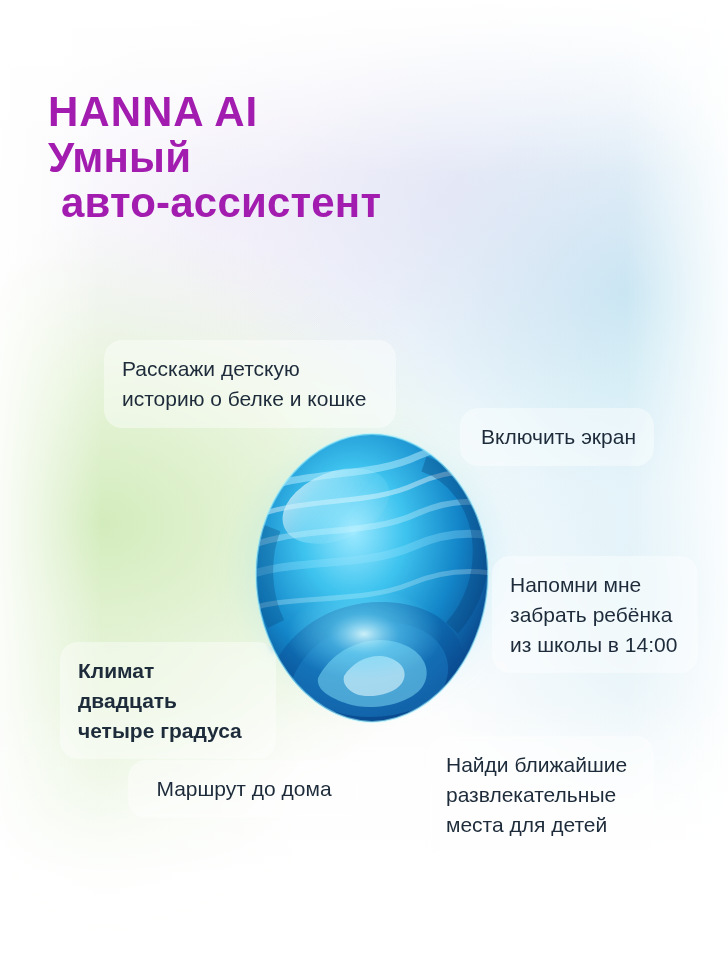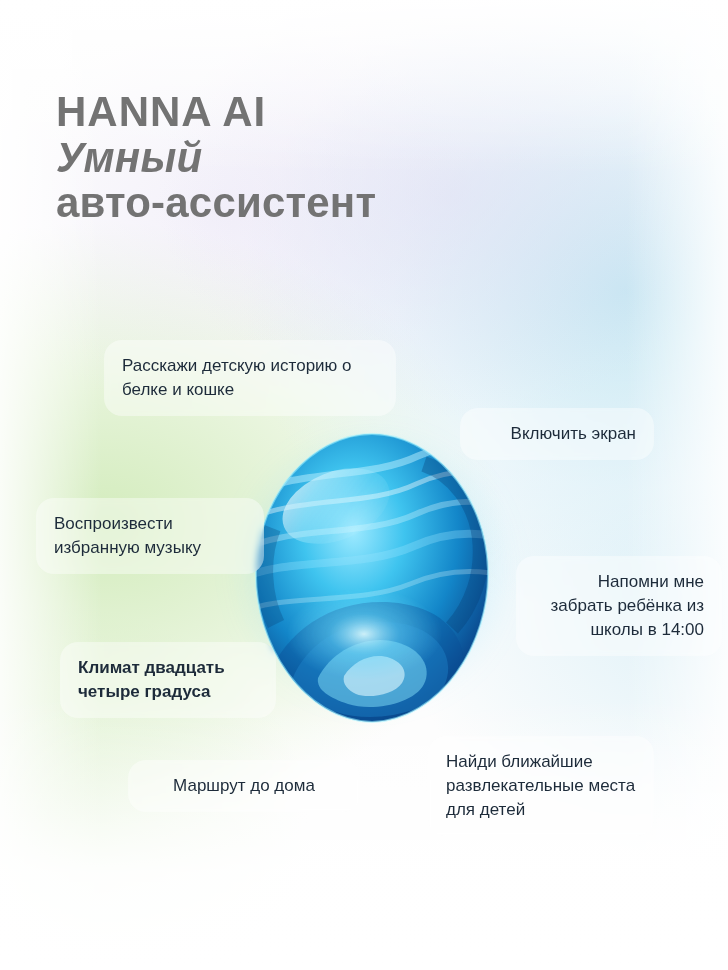--- a/index.html
+++ b/index.html
@@ -54,41 +54,41 @@
   .bg-white-left {
     background: linear-gradient(to right, rgba(255,255,255,0.85) 0%, rgba(255,255,255,0) 14%);
   }
   .bg-white-right {
     background: linear-gradient(to left, rgba(255,255,255,0.85) 0%, rgba(255,255,255,0) 14%);
   }
 
   
   .headline {
     position: absolute;
-    left: 56px;
+    left: 48px;
     top: 68px;
     width: 600px;
-    color: #737373;
+    color: #a21caf;
     font-weight: 700;
     line-height: 1.08;
     letter-spacing: 0.2px;
   }
   .headline .line1 {
     display: block;
     font-size: 42px;
     letter-spacing: 1px;
   }
   .headline .line2 {
     display: block;
     font-size: 42px;
-    font-style: italic;
   }
   .headline .line3 {
     display: block;
     font-size: 42px;
+    margin-left: 13px;
   }
 
   
   .orb-wrap {
     position: absolute;
     left: 248px;
     top: 428px;
     width: 248px;
     height: 300px;
   }
@@ -106,30 +106,30 @@
     position: absolute;
     inset: 0;
   }
 
   
   .bubble {
     position: absolute;
     background: rgba(255,255,255,0.42);
     border-radius: 18px;
     color: #1d2b3a;
-    font-size: 17px;
+    font-size: 21px;
     line-height: 1.42;
     padding: 14px 18px;
     box-sizing: border-box;
     backdrop-filter: blur(3px);
   }
   .b1 { left: 104px; top: 340px;  width: 292px; }
   .b2 { left: 460px; top: 408px;  width: 194px; text-align: right; }
   .b3 { left: 36px;  top: 498px;  width: 228px; }
-  .b4 { left: 516px; top: 556px;  width: 206px; text-align: right; }
+  .b4 { left: 492px; top: 556px;  width: 206px; }
   .b5 { left: 60px;  top: 642px;  width: 216px; font-weight: bold; }
   .b6 { left: 128px; top: 760px;  width: 232px; text-align: center; }
   .b7 { left: 428px; top: 736px;  width: 226px; }
 </style>
 </head>
 <body>
 
 <div id="poster">
 
   <div class="bg-layer bg-base"></div>
@@ -196,19 +196,18 @@
         <path d="M176 36 C206 46 228 76 232 110 C236 146 224 178 204 200" fill="none" stroke="#0a3a70" stroke-opacity="0.35" stroke-width="16"></path>
         <path d="M28 196 C14 168 12 130 24 100" fill="none" stroke="#0a3a70" stroke-opacity="0.3" stroke-width="18"></path>
       </g>
 
       <path d="M124 6 C183 6 238 66 240 142 C242 216 192 292 124 294 C56 292 6 216 8 142 C10 66 65 6 124 6 Z" fill="none" stroke="#9df0ff" stroke-opacity="0.55" stroke-width="2"></path>
     </svg>
   </div>
 
   <div class="bubble b1">Расскажи детскую историю о белке и кошке</div>
   <div class="bubble b2">Включить экран</div>
-  <div class="bubble b3">Воспроизвести избранную музыку</div>
   <div class="bubble b4">Напомни мне забрать ребёнка из школы в 14:00</div>
   <div class="bubble b5">Климат двадцать четыре градуса</div>
   <div class="bubble b7">Найди ближайшие развлекательные места для детей</div>
   <div class="bubble b6">Маршрут до дома</div>
 
 </div>
 
 </body></html>

